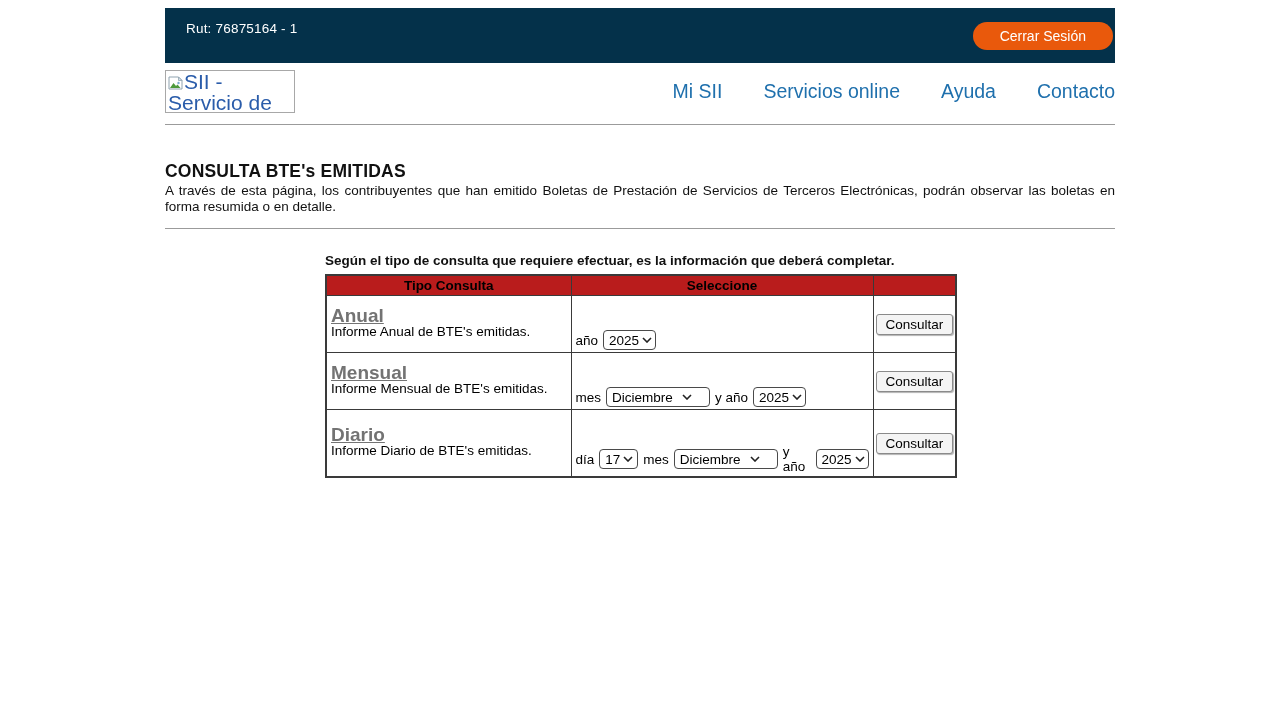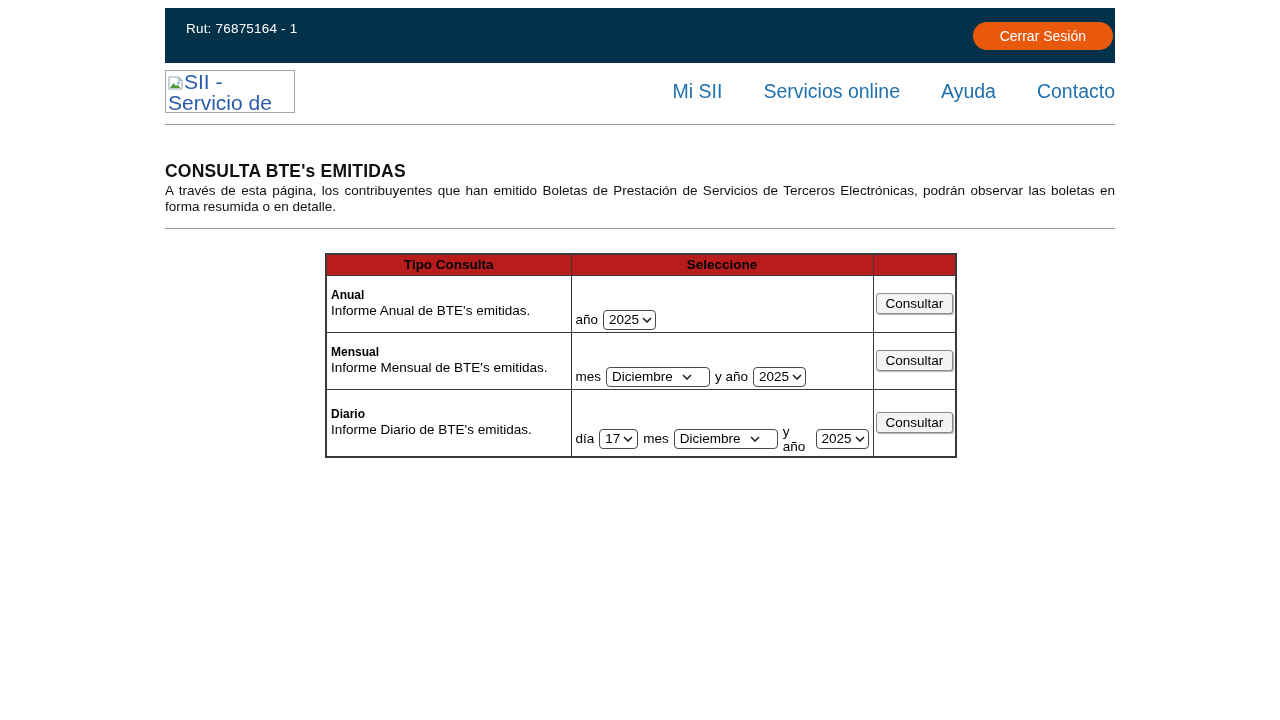--- a/index.html
+++ b/index.html
@@ -85,21 +85,21 @@
   table.consulta { border: 2px solid #3a3a3a; }
   th.col-tipo { width: 245px; }
   th.col-sel  { width: 302px; }
   th.col-act  { width: 83px; }
   table.consulta th {
     background: #b91c1c; height: 21px;
     font-size: 13.5px; font-weight: bold; color: #000;
     text-align: center; padding: 0;
   }
   td.tipo-cell { padding: 3px 4px 4px 4px; vertical-align: middle; height: 42px; }
-  .row-title { font-size: 12px; font-weight: bold; line-height: 16px; color: #000000; }
+  .row-title { font-size: 19px; font-weight: bold; line-height: 16px; color: #737373; text-decoration: underline; }
   .row-sub   { font-size: 13.5px; line-height: 16px; color: #000; }
   td.sel-cell { padding: 2px 4px; vertical-align: middle; }
   .controls { display: flex; align-items: center; gap: 5px; font-size: 13.5px; color: #000; margin-top: 32px; }
   td.act-cell { text-align: center; vertical-align: middle; padding: 2px; }
 
   
   .select {
     display: inline-flex; align-items: center; justify-content: space-between;
     height: 20px; background: #fff;
     border: 1px solid #4a4a4a; border-radius: 4px;
@@ -150,20 +150,21 @@
     </div>
 
     <hr class="rule">
 
     <h1 class="page-title">CONSULTA BTE's EMITIDAS</h1>
     <p class="page-desc">A través de esta página, los contribuyentes que han emitido Boletas de Prestación de Servicios de Terceros Electrónicas, podrán observar las boletas en forma resumida o en detalle.</p>
 
     <hr class="rule2">
 
     <div class="consult-block">
+      <p class="instruction">Según el tipo de consulta que requiere efectuar, es la información que deberá completar.</p>
 
       <table class="consulta">
         <thead>
           <tr>
             <th class="col-tipo">Tipo Consulta</th>
             <th class="col-sel">Seleccione</th>
             <th class="col-act"></th>
           </tr>
         </thead>
         <tbody>

